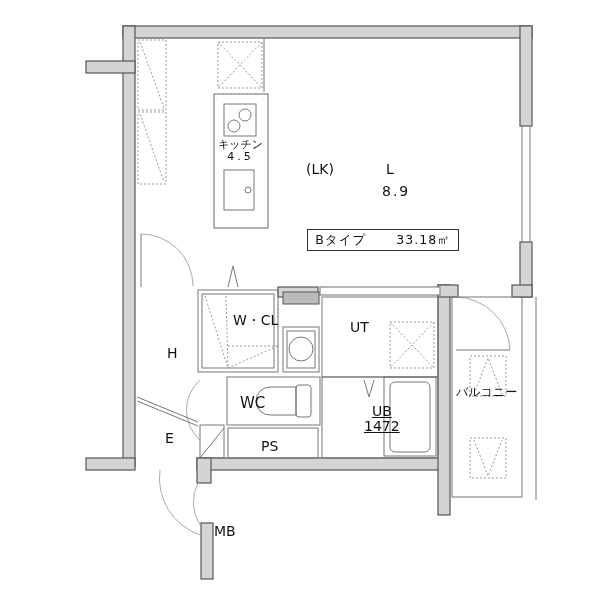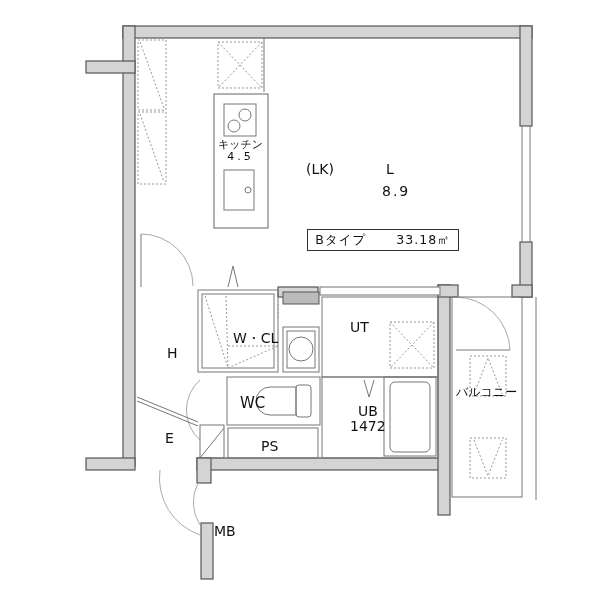--- a/index.html
+++ b/index.html
@@ -167,26 +167,26 @@
 
 <div class="label" style="left:306px;top:162px;">(LK)</div>
 <div class="label" style="left:386px;top:162px;">L</div>
 <div class="label" style="left:382px;top:184px;letter-spacing:2px;">8.9</div>
 
 <div class="type-box">
   <span>Bタイプ</span>
   <span>33.18㎡</span>
 </div>
 
-<div class="label" style="left:233px;top:331px;text-align:center;">W・CL</div>
+<div class="label" style="left:233px;top:313px;text-align:center;">W・CL</div>
 <div class="label" style="left:350px;top:320px;text-align:center;">UT</div>
 <div class="label" style="left:167px;top:346px;">H</div>
 <div class="label" style="left:240px;top:395px;font-size:15px;">WC</div>
 
-<div class="label" style="left:350px;top:404px;">
+<div class="label" style="left:364px;top:404px;text-decoration:underline;">
   <div>UB</div>
   <div>1472</div>
 </div>
 
 <div class="label" style="left:165px;top:431px;">E</div>
 <div class="label" style="left:261px;top:439px;">PS</div>
 <div class="label" style="left:214px;top:497px;margin-top:27px;">MB</div>
 <div class="label jp" style="left:456px;top:386px;font-size:12px;">バルコニー</div>
 
 </body></html>

